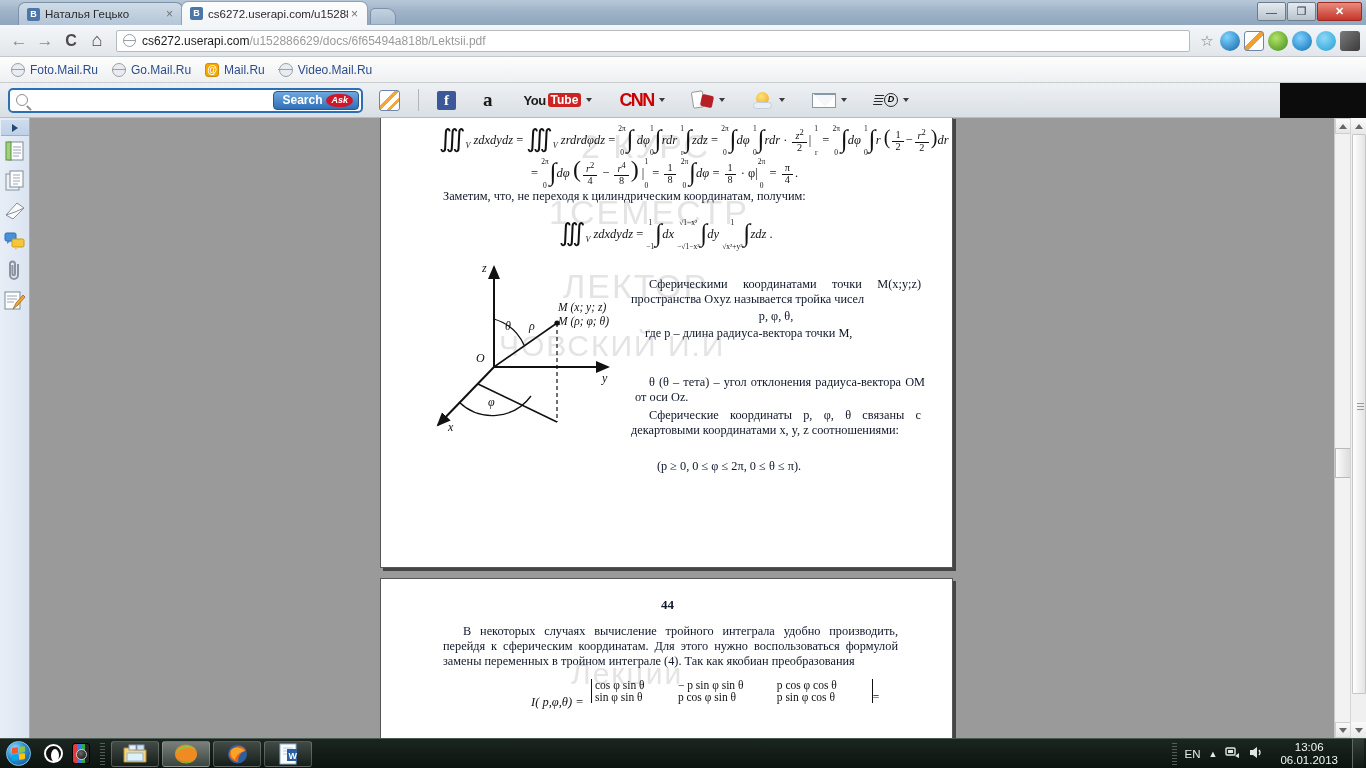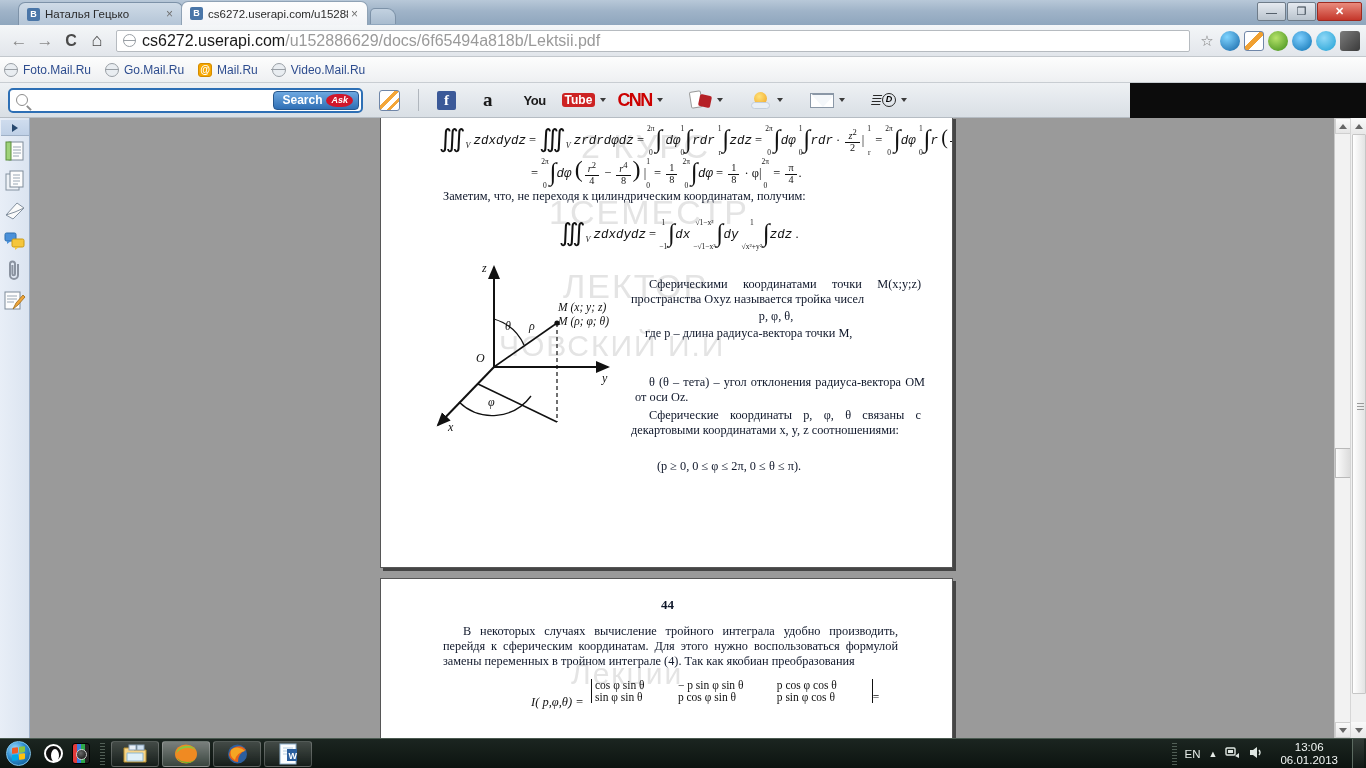--- a/index.html
+++ b/index.html
@@ -67,45 +67,45 @@
   .omnibox{
     flex:1; height:22px; margin:0 6px; background:#fff;
     border:1px solid #b6bbc0; border-radius:2px;
     display:flex; align-items:center; padding:0 6px; overflow:hidden;
   }
   .omnibox .globe{
     width:13px;height:13px;border-radius:50%;border:1.4px solid #9aa0a6;flex:none;margin-right:6px;
     position:relative;
   }
   .omnibox .globe::after{content:"";position:absolute;left:-1.4px;top:5px;width:13px;height:1.4px;background:#9aa0a6;}
-  .urltext{ font-size:16px; color:#9a9a9a; white-space:nowrap;text-align:right; }
+  .urltext{ font-size:12px; color:#9a9a9a; white-space:nowrap;text-align:right; }
   .urltext b{ color:#1a1a1a; font-weight:normal; }
   .star{ width:22px;text-align:center;font-size:15px;color:#7d7d7d; }
   .extbar{ display:flex; align-items:center; gap:4px; padding-left:2px; }
   .ext{ width:20px;height:20px;border-radius:3px; position:relative; }
 
   
   .bookmarks{
     position:absolute; left:0; top:57px; width:1366px; height:26px;
     background:linear-gradient(to bottom,#fdfdfd,#eef0f2);
     border-bottom:1px solid #c8cdd2;
-    display:flex; align-items:center; padding-left:4px; gap:14px;
+    display:flex; align-items:center; padding-left:11px; gap:14px;
   }
   .bm{ display:flex; align-items:center; font-size:12px; color:#2e4d8f; }
   .bm .bmicon{
     width:14px;height:14px;border-radius:50%;border:1.5px solid #9aa0a6;margin-right:5px;flex:none;
     position:relative; background:#e9edf1;
   }
   .bm .bmicon::after{content:"";position:absolute;left:-1.5px;top:5px;width:14px;height:1.5px;background:#9aa0a6;}
   .bm .bmicon.at{ background:#f6a700;border-color:#d38b00;color:#fff;font-size:10px;line-height:11px;text-align:center;font-weight:bold;border-radius:3px;}
   .bm .bmicon.at::after{display:none;}
 
   
   .asktoolbar{
-    position:absolute; left:0; top:83px; width:1130px; height:35px;
+    position:absolute; left:0; top:83px; width:1280px; height:35px;
     background:linear-gradient(to bottom,#eef1f4,#d9dfe5);
     border-bottom:1px solid #b5bcc3;
     display:flex; align-items:center; padding:0 8px;
   }
   .askbox{
     width:355px; height:25px; background:#fff;
     border:2px solid #2d6fb5; border-radius:5px;
     display:flex; align-items:center; padding:0 2px 0 6px;
   }
   .askbox .magnifier{
@@ -155,21 +155,21 @@
   .page2{ left:350px; top:460px; width:573px; height:300px; }
   .pagecontent{ position:relative; width:100%; height:100%; overflow:hidden;
                 font-family:"Liberation Serif", serif; color:#111; }
 
   .wm{
     position:absolute; color:#e4e4e4; font-weight:normal; letter-spacing:2px;
     font-family:"Liberation Sans",sans-serif; white-space:nowrap; pointer-events:none;
   }
 
   .formula{ position:absolute; font-family:"Liberation Serif",serif; white-space:nowrap; }
-  .ital{ font-style:italic;font-family:Liberation Mono, monospace; }
+  .ital{ font-style:italic; }
   .frac{ display:inline-flex; flex-direction:column; vertical-align:middle; text-align:center; font-size:.82em; line-height:1.05; margin:0 2px; }
   .frac .num{ border-bottom:1px solid #111; padding:0 3px; }
   .frac .den{ padding:0 3px; }
   .bigint{ font-size:25px; font-family:"Liberation Serif",serif; position:relative; top:3px; }
   .lim{ display:inline-flex; flex-direction:column; font-size:7.5px; vertical-align:middle; line-height:1.1; text-align:center; margin-right:1px; }
   .lim .hi{ margin-bottom:8px; }
   .lim .lo{ margin-top:8px; }
 
   .para{ position:absolute; font-family:"Liberation Serif",serif; font-size:12.3px; line-height:15.2px; text-align:justify; color:#0f172a; }
 
@@ -323,24 +323,24 @@
     <div class="tbsep"></div>
 
     <div class="tbicon">
       <span style="width:19px;height:19px;background:#3b5998;color:#fff;font-weight:bold;font-size:15px;font-family:'Liberation Serif',serif;line-height:19px;text-align:center;display:block;border-radius:2px">f</span>
     </div>
     <div class="tbicon" style="margin-left:18px">
       <span style="font-size:19px;font-weight:bold;color:#1a1a1a;font-family:'Liberation Serif',serif;line-height:16px">a</span>
     </div>
     <div class="tbicon" style="margin-left:22px">
       <span style="font-size:13px;font-weight:bold;color:#1a1a1a;letter-spacing:-.5px">You</span>
-        <span style="background:#cd2323;color:#fff;font-size:12px;font-weight:bold;padding:0 3px;border-radius:3px;margin-left:16px">Tube</span>
+        <span style="background:#cd2323;color:#fff;font-size:12px;font-weight:bold;padding:0 3px;border-radius:3px;margin-left:2px">Tube</span>
       <span class="caret"></span>
     </div>
-    <div class="tbicon" style="margin-left:2px">
+    <div class="tbicon" style="margin-left:18px">
       <span style="font-size:18px;font-weight:bold;color:#cc0000;font-family:'Liberation Sans',sans-serif;letter-spacing:-1.5px">CNN</span>
       <span class="caret"></span>
     </div>
     <div class="tbicon" style="margin-left:18px">
       <span style="position:relative;display:block;width:22px;height:19px">
         <i style="position:absolute;left:0;top:0;width:12px;height:17px;background:#fff;border:1px solid #999;border-radius:2px;transform:rotate(-9deg)"></i>
         <i style="position:absolute;left:9px;top:4px;width:12px;height:12px;background:#b52026;border-radius:2px;transform:rotate(12deg)"></i>
       </span>
       <span class="caret"></span>
     </div>

